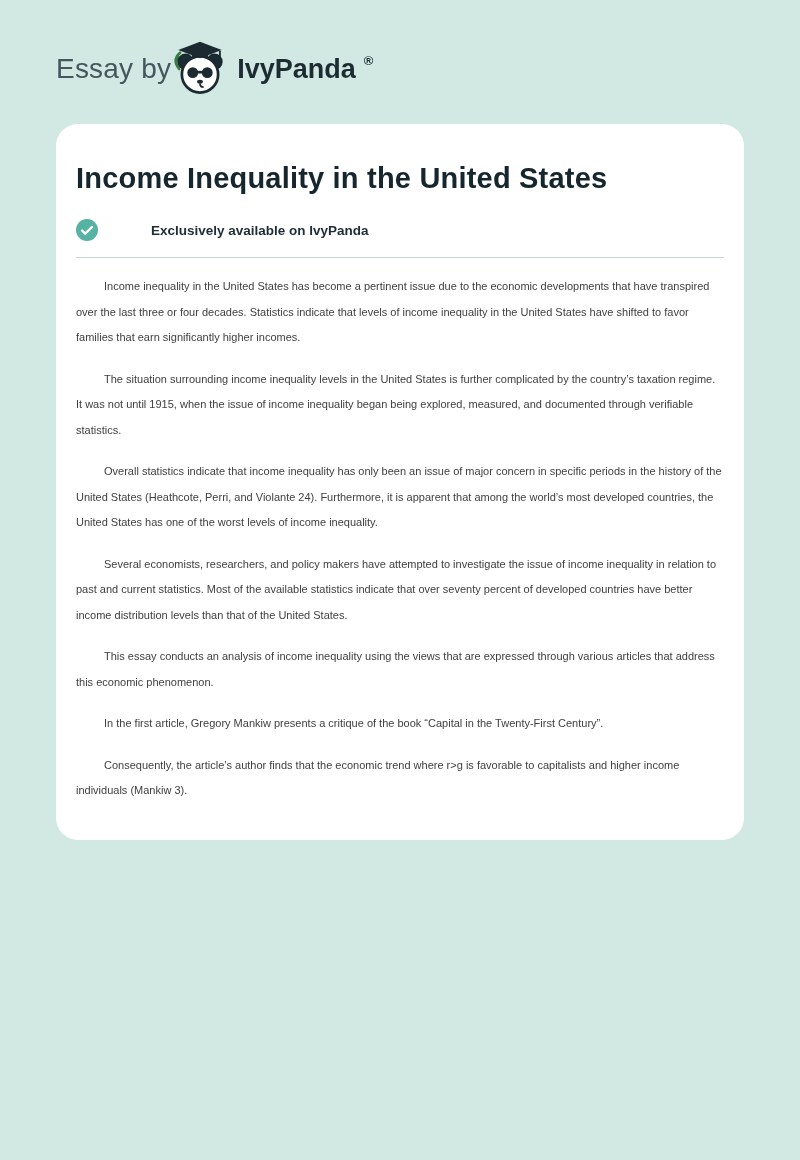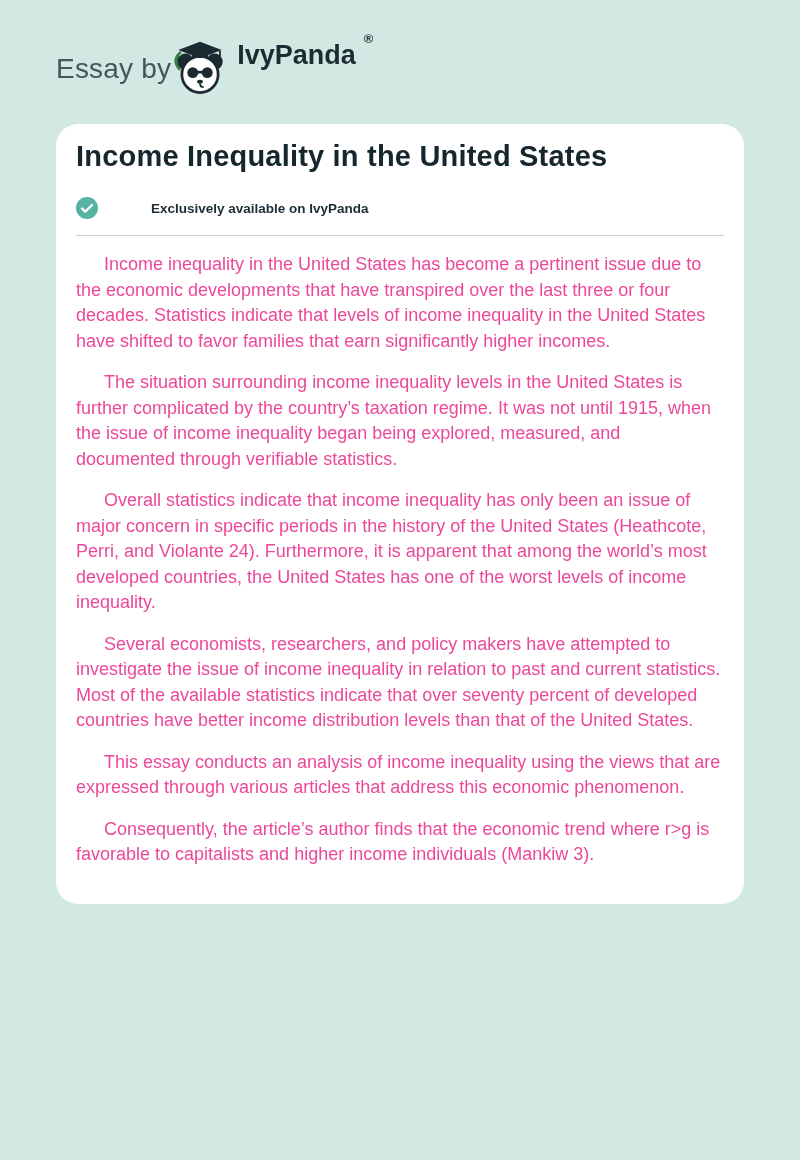--- a/index.html
+++ b/index.html
@@ -16,41 +16,41 @@
     align-items: center;
     padding: 40px 56px 0 56px;
   }
   .essay-by {
     font-size: 28px;
     color: #45565e;
     letter-spacing: 0.2px;
   }
   .logo {
     display: flex;
-    align-items: flex-start;
+    align-items: center;
     gap: 8px;
   }
   .logo-text {
     font-size: 27px;
     font-weight: 700;
     color: #1d2c33;
   }
   .logo-reg {
     font-size: 13px;
     font-weight: 700;
     color: #1d2c33;
     vertical-align: super;
     position: relative;
     top: -9px;
   }
   .card {
     background: #ffffff;
     border-radius: 22px;
     margin: 26px 56px 56px 56px;
-    padding: 16px 20px 36px 20px;
+    padding: 38px 20px 36px 20px;
   }
   .card-title {
     font-size: 29px;
     font-weight: 700;
     color: #15262e;
     letter-spacing: 0.2px;
     margin-bottom: 24px;
   }
   .badge-row {
     display: flex;
@@ -63,23 +63,23 @@
     font-weight: 700;
     color: #1d2d35;
     margin-left: 44px;
   }
   .divider {
     border: none;
     border-top: 1px solid #c9d4d6;
     margin: 0 0 16px 0;
   }
   .essay-body p {
-    font-size: 18px;
+    font-size: 11px;
     line-height: 25.5px;
-    color: #ec4899;
+    color: #404040;
     text-indent: 28px;
     margin-top: 16px;
   }
   .essay-body p:first-of-type { margin-top: 12px; }
   .check-icon { flex: 0 0 auto; display: inline-flex; }
   .panda-icon { display: inline-flex; }
 </style>
 </head>
 <body>
 
@@ -123,15 +123,16 @@
   </div>
 
   <hr class="divider">
 
   <div class="essay-body">
     <p>Income inequality in the United States has become a pertinent issue due to the economic developments that have transpired over the last three or four decades. Statistics indicate that levels of income inequality in the United States have shifted to favor families that earn significantly higher incomes.</p>
     <p>The situation surrounding income inequality levels in the United States is further complicated by the country’s taxation regime. It was not until 1915, when the issue of income inequality began being explored, measured, and documented through verifiable statistics.</p>
     <p>Overall statistics indicate that income inequality has only been an issue of major concern in specific periods in the history of the United States (Heathcote, Perri, and Violante 24). Furthermore, it is apparent that among the world’s most developed countries, the United States has one of the worst levels of income inequality.</p>
     <p>Several economists, researchers, and policy makers have attempted to investigate the issue of income inequality in relation to past and current statistics. Most of the available statistics indicate that over seventy percent of developed countries have better income distribution levels than that of the United States.</p>
     <p>This essay conducts an analysis of income inequality using the views that are expressed through various articles that address this economic phenomenon.</p>
+    <p>In the first article, Gregory Mankiw presents a critique of the book “Capital in the Twenty-First Century”.</p>
     <p>Consequently, the article’s author finds that the economic trend where r&gt;g is favorable to capitalists and higher income individuals (Mankiw 3).</p>
   </div>
 </main>
 
 </body></html>

